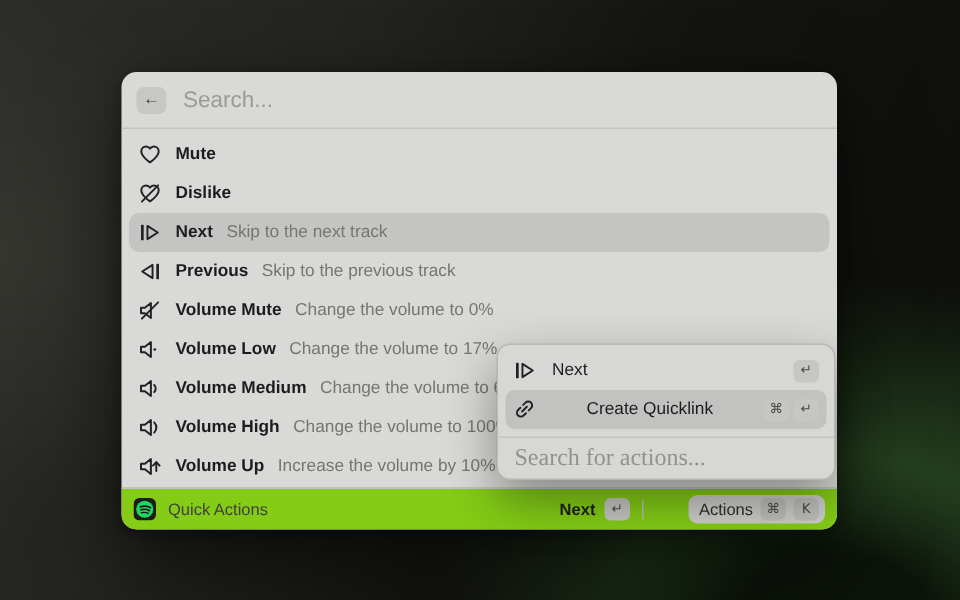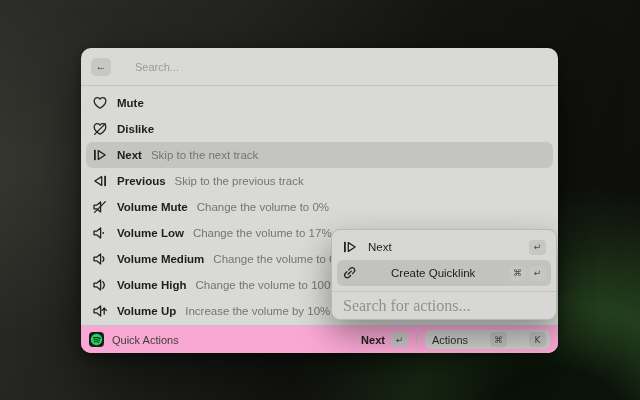--- a/index.html
+++ b/index.html
@@ -14,36 +14,36 @@
       linear-gradient(115deg,#2c2c28 0%,#23231f 30%,#141511 55%,#0c0d0a 100%);
   }
   .window{
     position:absolute;left:81px;top:48px;width:477px;height:305px;border-radius:10px;
     background:var(--panel-bg,#d9d9d7);
     box-shadow:0 22px 55px rgba(0,0,0,.55),0 3px 10px rgba(0,0,0,.35);
     display:flex;flex-direction:column;overflow:hidden;
   }
   .searchbar{height:37px;min-height:37px;display:flex;align-items:center;padding:0 12px 0 10px;border-bottom:1px solid #c3c3c1;}
   .back-btn{width:20px;height:18px;min-width:20px;border-radius:5px;background:#c7c7c5;color:#3a3a3a;font-size:11px;line-height:1;display:flex;align-items:center;justify-content:center;border:none;}
-  .search-input{flex:1;margin-left:22px;border:none;background:transparent;font-size:11px;color:#000000;outline:none;font-family:inherit;}
+  .search-input{flex:1;margin-left:9px;border:none;background:transparent;font-size:15px;color:#000000;outline:none;font-family:inherit;}
   .search-input::placeholder{color:#9a9a98;}
   .list{flex:1;padding:4px 5px;overflow:hidden;}
   .row{height:26px;display:flex;align-items:center;border-radius:7px;padding:0 6px;}
   .row.selected{background:var(--selection-bg,#c4c4c2);}
   .ricon{width:16px;height:16px;min-width:16px;margin-right:9px;display:flex;align-items:center;justify-content:center;}
   .rtitle{font-size:11.5px;font-weight:600;color:#1d1d1d;margin-right:9px;white-space:nowrap;}
   .rsub{font-size:11.5px;color:#76756f;white-space:nowrap;}
-  .footer{height:27px;min-height:27px;border-top:1px solid #c3c3c1;display:flex;align-items:center;padding:0 8px;background:#f9a8d4;}
+  .footer{height:27px;min-height:27px;border-top:1px solid #c3c3c1;display:flex;align-items:center;padding:0 8px;background:#84cc16;}
   .app-label{font-size:11px;color:#3f3f3d;margin-left:8px;}
   .footer-right{margin-left:auto;display:flex;align-items:center;}
   .key{height:15px;min-width:17px;padding:0 2px;border-radius:4px;background:#c6c6c4;color:#4a4a48;font-size:9px;display:flex;align-items:center;justify-content:center;font-family:"DejaVu Sans",sans-serif;box-sizing:border-box;}
   .footer-next-label{font-size:11px;font-weight:600;color:#1d1d1d;}
   .footer-right>.key{margin-left:6px;}
   .footer-divider{width:1px;height:13px;background:#bcbcba;margin:0 8px;}
-  .actions-btn{display:flex;align-items:center;background:#cdcdcb;border-radius:6px;padding:2px 4px 2px 7px;gap:22px;border:none;}
+  .actions-btn{display:flex;align-items:center;background:#cdcdcb;border-radius:6px;padding:2px 4px 2px 7px;gap:5px;border:none;margin-left:22px;}
   .actions-label{font-size:11px;font-weight:500;color:#2e2e2c;}
   .actions-btn .key{background:#bfbfbd;}
   .popup{
     position:absolute;left:331px;top:229px;width:226px;height:91px;border-radius:9px;z-index:5;
     background:#d7d7d5;border:1px solid rgba(0,0,0,.14);box-shadow:0 14px 34px rgba(0,0,0,.38);
     display:flex;flex-direction:column;overflow:hidden;box-sizing:border-box;
   }
   .popup-list{padding:4px 5px 5px 5px;}
   .popup-row{height:26px;display:flex;align-items:center;border-radius:6px;padding:0 5px;}
   .popup-row.selected{background:#c2c2c0;gap:23px;}

